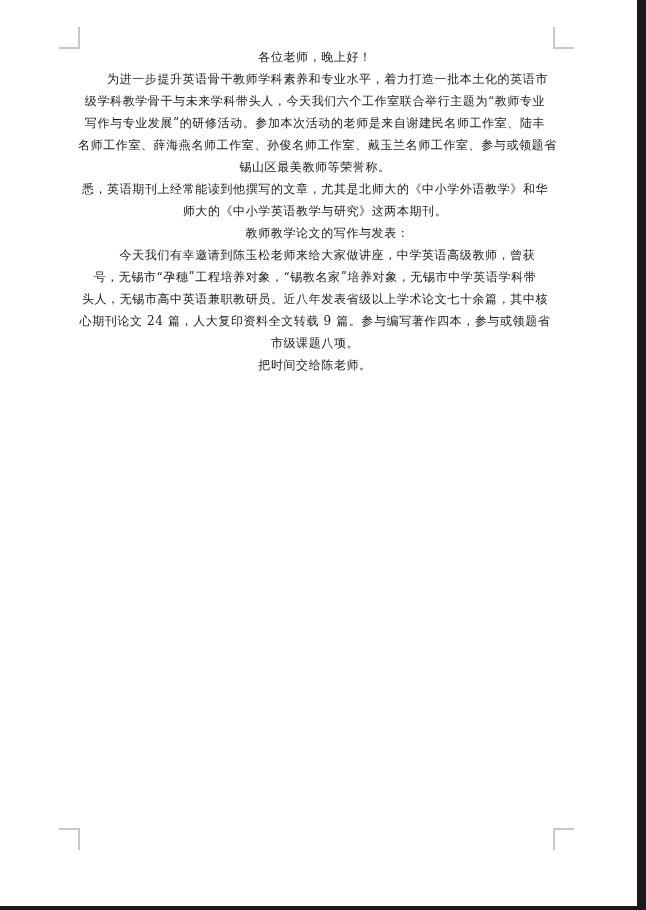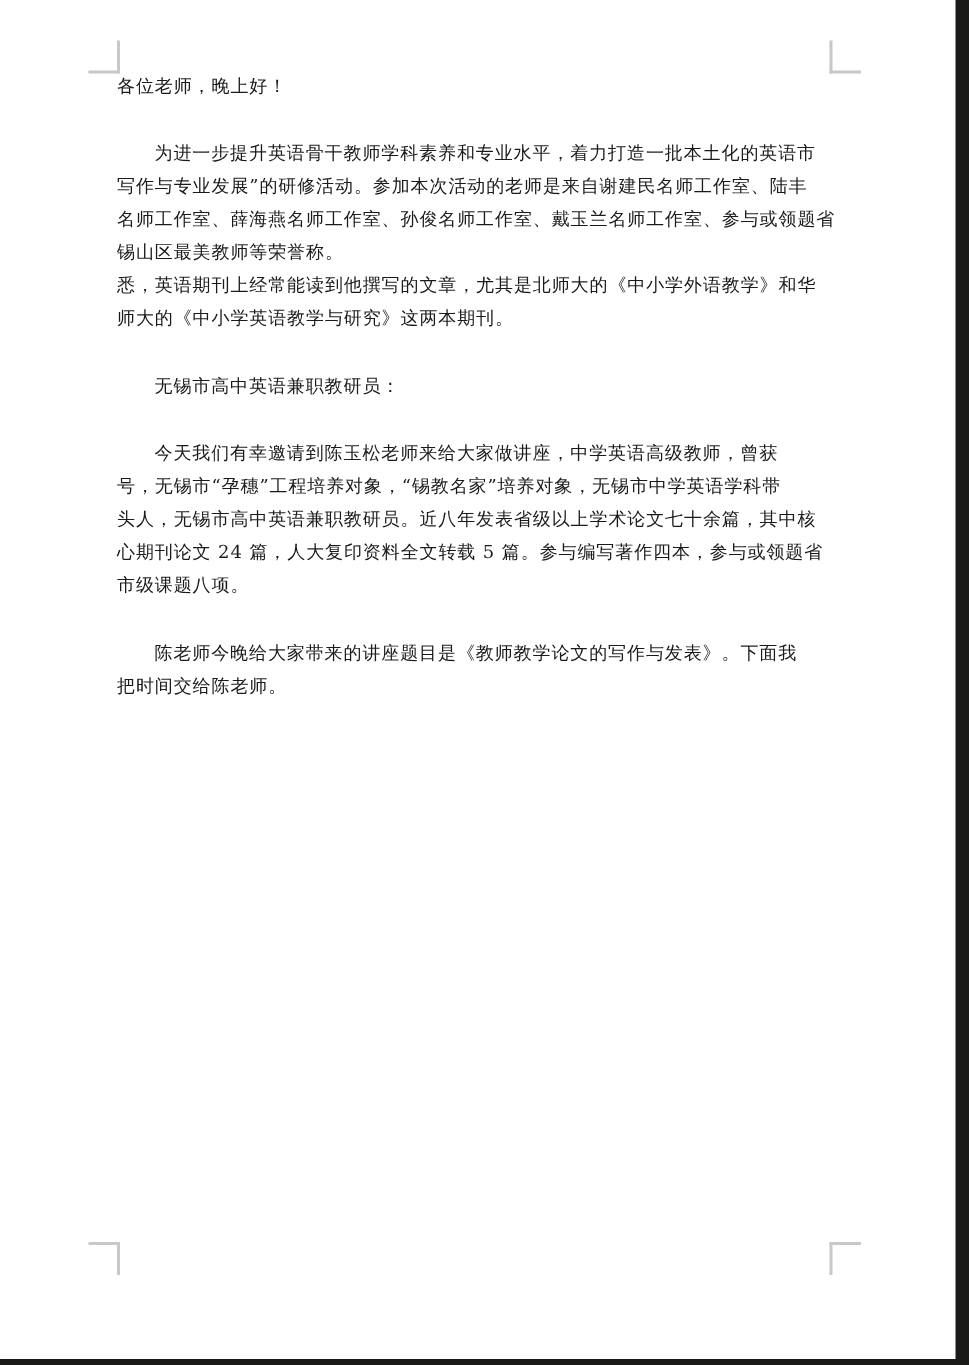--- a/index.html
+++ b/index.html
@@ -4,53 +4,54 @@
 <style>
   html, body { margin: 0; padding: 0; }
   body {
     width: 646px; height: 910px; position: relative; overflow: hidden;
     background: #1a1a18;
     font-family: "DejaVu Serif", "Liberation Serif", serif;
   }
   .page {
     position: absolute; left: 0; top: 0; width: 637px; height: 906px;
     background: #ffffff;
+    text-align: center;
   }
   .corner { position: absolute; border-color: #c8c8c8; border-style: solid; border-width: 0; }
   .c-tl { left: 59px; top: 27px; width: 19px; height: 20px; border-right-width: 2px; border-bottom-width: 2px; }
   .c-tr { left: 553px; top: 27px; width: 19px; height: 20px; border-left-width: 2px; border-bottom-width: 2px; }
   .c-bl { left: 59px; top: 828px; width: 19px; height: 20px; border-right-width: 2px; border-top-width: 2px; }
   .c-br { left: 553px; top: 828px; width: 19px; height: 20px; border-left-width: 2px; border-top-width: 2px; }
   .body-text {
     position: absolute; left: 78px; top: 46px; width: 474px;
     font-size: 12px; line-height: 22px; color: #1a1a1a;
     letter-spacing: 0.6px;
   }
   .line { white-space: nowrap; height: 22px; overflow: visible; }
-  .indent { padding-left: 25px; margin-top: 23px; }
+  .indent { padding-left: 25px; }
 </style>
 </head>
 <body>
 
 <div class="page">
   <div class="corner c-tl"></div>
   <div class="corner c-tr"></div>
   <div class="corner c-bl"></div>
   <div class="corner c-br"></div>
 
   <div class="body-text">
     <div class="line">各位老师，晚上好！</div>
     <div class="line indent">为进一步提升英语骨干教师学科素养和专业水平，着力打造一批本土化的英语市</div>
+    <div class="line">级学科教学骨干与未来学科带头人，今天我们六个工作室联合举行主题为“教师专业</div>
     <div class="line">写作与专业发展”的研修活动。参加本次活动的老师是来自谢建民名师工作室、陆丰</div>
     <div class="line">名师工作室、薛海燕名师工作室、孙俊名师工作室、戴玉兰名师工作室、参与或领题省</div>
     <div class="line">锡山区最美教师等荣誉称。</div>
     <div class="line">悉，英语期刊上经常能读到他撰写的文章，尤其是北师大的《中小学外语教学》和华</div>
     <div class="line">师大的《中小学英语教学与研究》这两本期刊。</div>
-    <div class="line indent">无锡市高中英语兼职教研员：</div>
+    <div class="line indent">教师教学论文的写作与发表：</div>
     <div class="line indent">今天我们有幸邀请到陈玉松老师来给大家做讲座，中学英语高级教师，曾获</div>
     <div class="line">号，无锡市“孕穗”工程培养对象，“锡教名家”培养对象，无锡市中学英语学科带</div>
     <div class="line">头人，无锡市高中英语兼职教研员。近八年发表省级以上学术论文七十余篇，其中核</div>
-    <div class="line">心期刊论文 24 篇，人大复印资料全文转载 5 篇。参与编写著作四本，参与或领题省</div>
+    <div class="line">心期刊论文 24 篇，人大复印资料全文转载 9 篇。参与编写著作四本，参与或领题省</div>
     <div class="line">市级课题八项。</div>
-    <div class="line indent">陈老师今晚给大家带来的讲座题目是《教师教学论文的写作与发表》。下面我</div>
     <div class="line">把时间交给陈老师。</div>
   </div>
 </div>
 
 </body></html>

